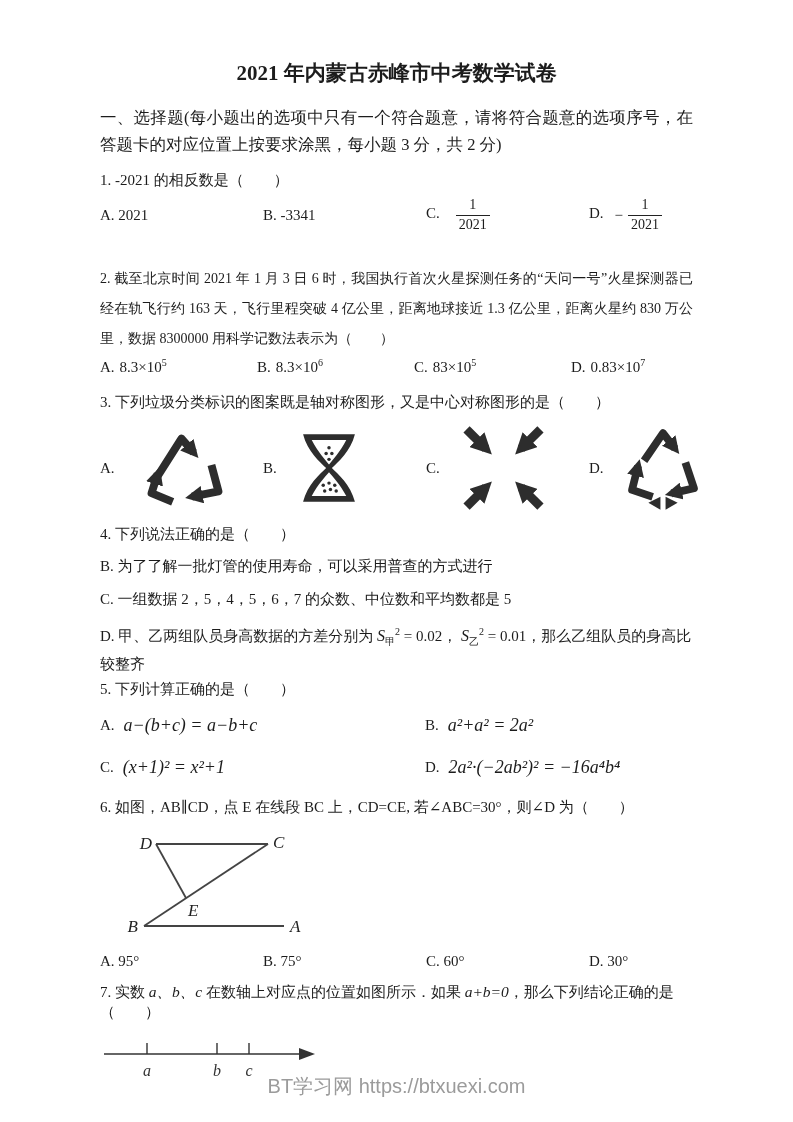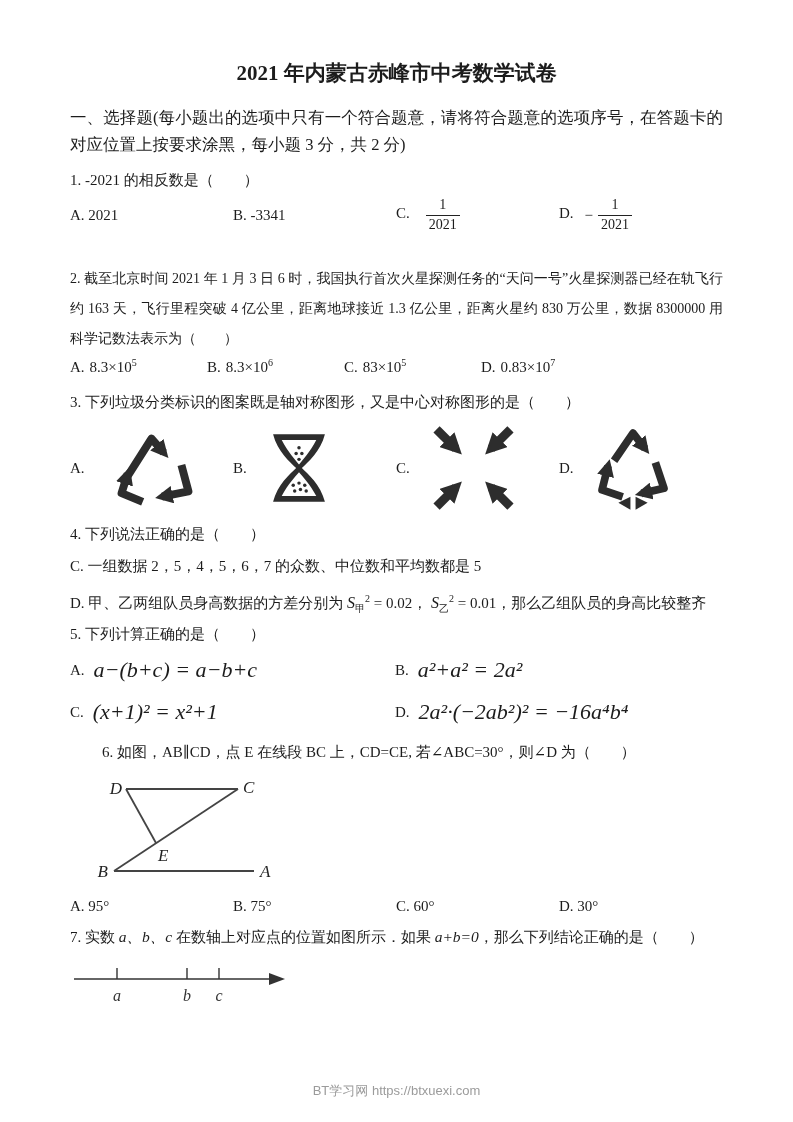--- a/index.html
+++ b/index.html
@@ -7,21 +7,21 @@
   .page {
     position: relative;
     width: 793px;
     height: 1122px;
     margin: 0 auto;
     background: #ffffff;
     overflow: hidden;
     font-family: "Liberation Serif", "DejaVu Serif", serif;
     color: #1c1c1c;
   }
-  .content { padding: 0 70px; }
+  .content { padding: 0 100px; }
 
   .title {
     padding-top: 58px;
     text-align: center;
     font-size: 21px;
     font-weight: bold;
     line-height: 30px;
   }
   .section-heading {
     margin-top: 16px;
@@ -41,21 +41,21 @@
     text-align: justify;
   }
   .opts4 {
     display: grid;
     grid-template-columns: repeat(4, 163px);
     align-items: center;
     font-size: 15px;
   }
   .opts4.narrow { grid-template-columns: repeat(4, 137px); }
   .q1opts { margin-top: 2px; height: 46px; }
-  .q2opts { margin-top: 0; height: 24px; }
+  .q2opts { margin-top: 0; height: 24px; gap: 20px; }
   .q6opts { margin-top: 6px; height: 22px; }
   .olabel { margin-right: 5px; }
   sup { font-size: 10px; }
   sub { font-size: 10px; }
 
   .fsign { display:inline-block; vertical-align: middle; margin-left: 6px; font-size: 15px; }
   .frac {
     display: inline-block;
     vertical-align: middle;
     text-align: center;
@@ -90,26 +90,26 @@
     display: grid;
     grid-template-columns: 325px 325px;
     row-gap: 10px;
     font-size: 15px;
     align-items: center;
   }
   .opts2 > div { height: 32px; display:flex; align-items:center; }
   .formula {
     font-style: italic;
     font-family: "Liberation Serif", "DejaVu Serif", serif;
-    font-size: 22px;
+    font-size: 18px;
     margin-left: 9px;
     white-space: nowrap;
   }
 
-  .q6text { margin-top: 14px; margin-left: 32px; }
+  .q6text { margin-top: 14px; }
   .q6fig { margin-top: 5px; margin-left: 16px; }
   .q7text { margin-top: 10px; font-size: 15px; line-height: 20px; }
   .q7line { margin-top: 12px; margin-left: 2px; }
   .mitalic { font-family: "Liberation Serif", serif; font-style: italic; font-size: 15.5px; }
 
   .figlabel {
     font-family: "Liberation Serif", serif;
     font-style: italic;
     font-size: 17px;
     fill: #222;
@@ -120,21 +120,21 @@
     font-size: 16px;
     fill: #333;
   }
 
   .footer {
     position: absolute;
     bottom: 22px;
     left: 0; right: 0;
     text-align: center;
     color: #9b9b9b;
-    font-size: 13px;
+    font-size: 20px;
     font-family: "Liberation Sans", "DejaVu Sans", sans-serif;
   }
 
   .icon-stroke { stroke:#2d2d2d; fill:none; stroke-linejoin:round; stroke-linecap:butt; }
 </style>
 </head>
 <body>
 
 <div class="page">
 
@@ -218,20 +218,21 @@
           <path class="icon-stroke" stroke-width="9" d="M28,44 L50,12 L64,30" marker-end="url(#ah)"></path>
           <path class="icon-stroke" stroke-width="9" d="M76,46 L86,76 L60,82" marker-end="url(#ah)"></path>
           <path class="icon-stroke" stroke-width="9" d="M38,86 L14,78 L21,50" marker-end="url(#ah)"></path>
           <polygon points="47,86 47,101 33,93" fill="#2d2d2d"></polygon>
           <polygon points="53,86 53,101 67,93" fill="#2d2d2d"></polygon>
         </svg>
       </div>
     </div>
 
     <div class="qtext q4text">4. 下列说法正确的是（　　）</div>
+    <div class="q4line">B. 为了了解一批灯管的使用寿命，可以采用普查的方式进行</div>
     <div class="q4line">C. 一组数据 2，5，4，5，6，7 的众数、中位数和平均数都是 5</div>
     <div class="q4line">
       <span>D. 甲、乙两组队员身高数据的方差分别为</span>
       <span class="mvar">S</span><sub>甲</sub><sup>2</sup><span> = 0.02，</span>
       <span class="mvar">S</span><sub>乙</sub><sup>2</sup><span> = 0.01</span><span>，那么乙组队员的身高比较整齐</span>
     </div>
 
     <div class="qtext q5text">5. 下列计算正确的是（　　）</div>
     <div class="opts2">
       <div>

